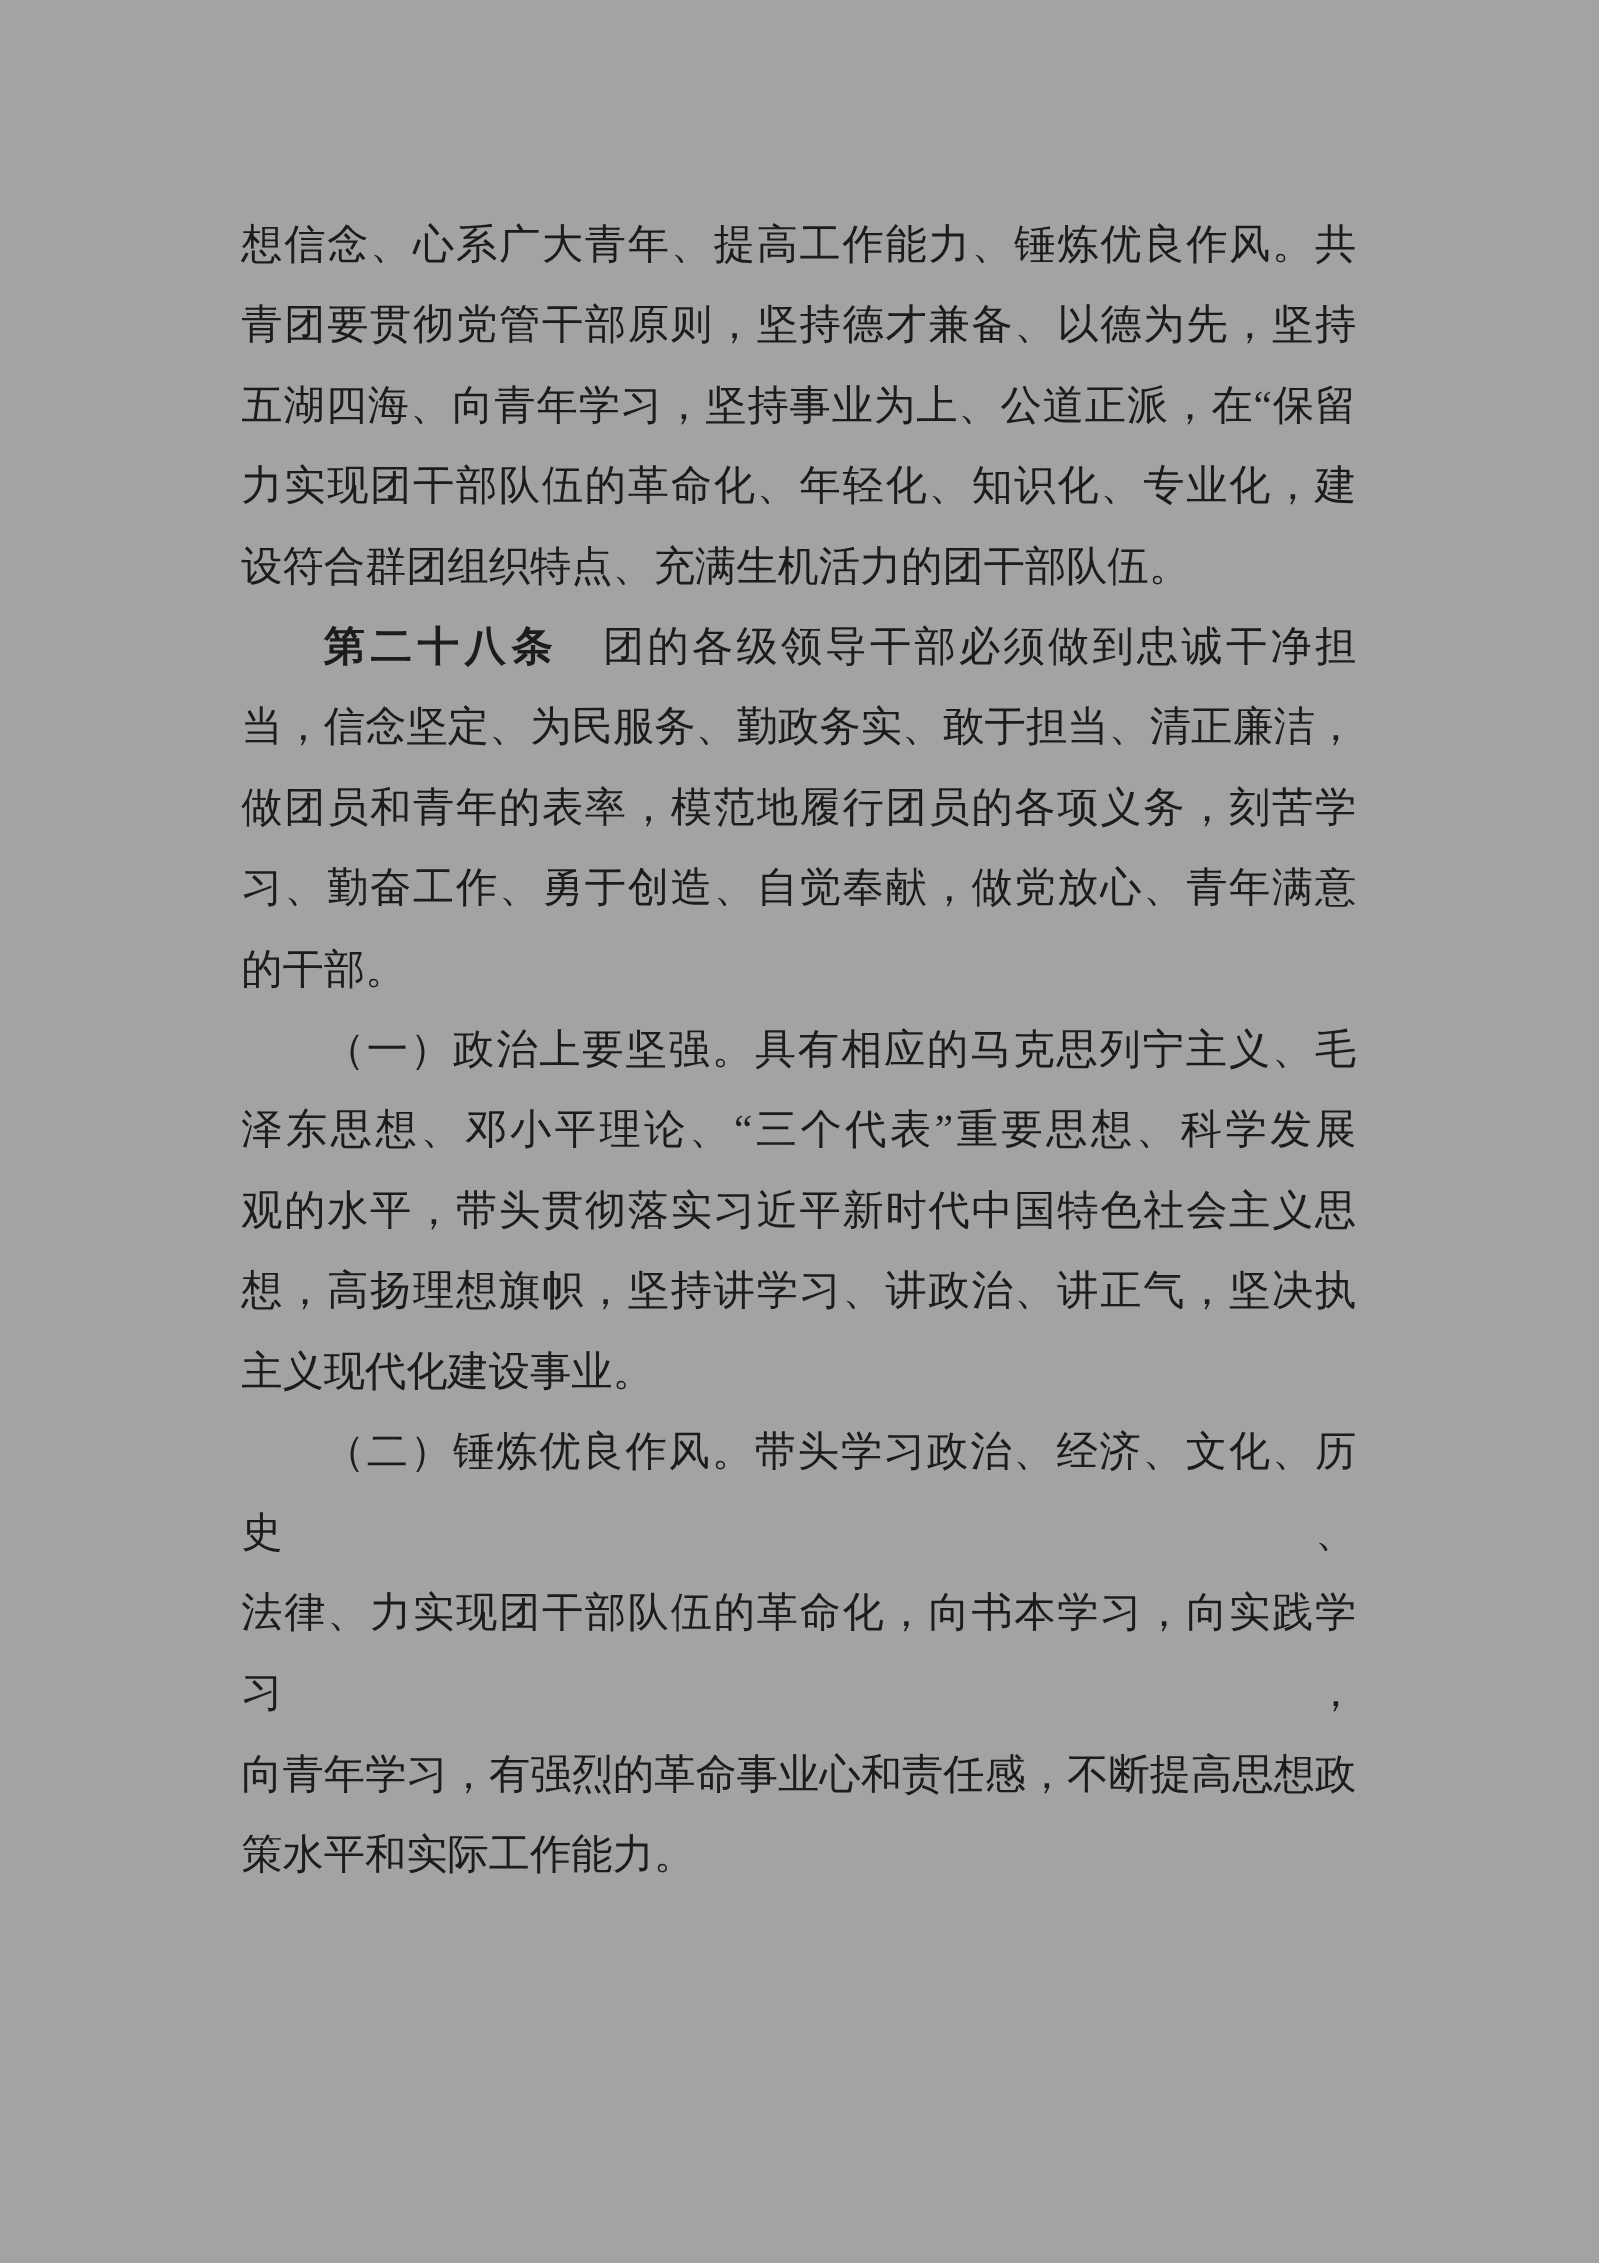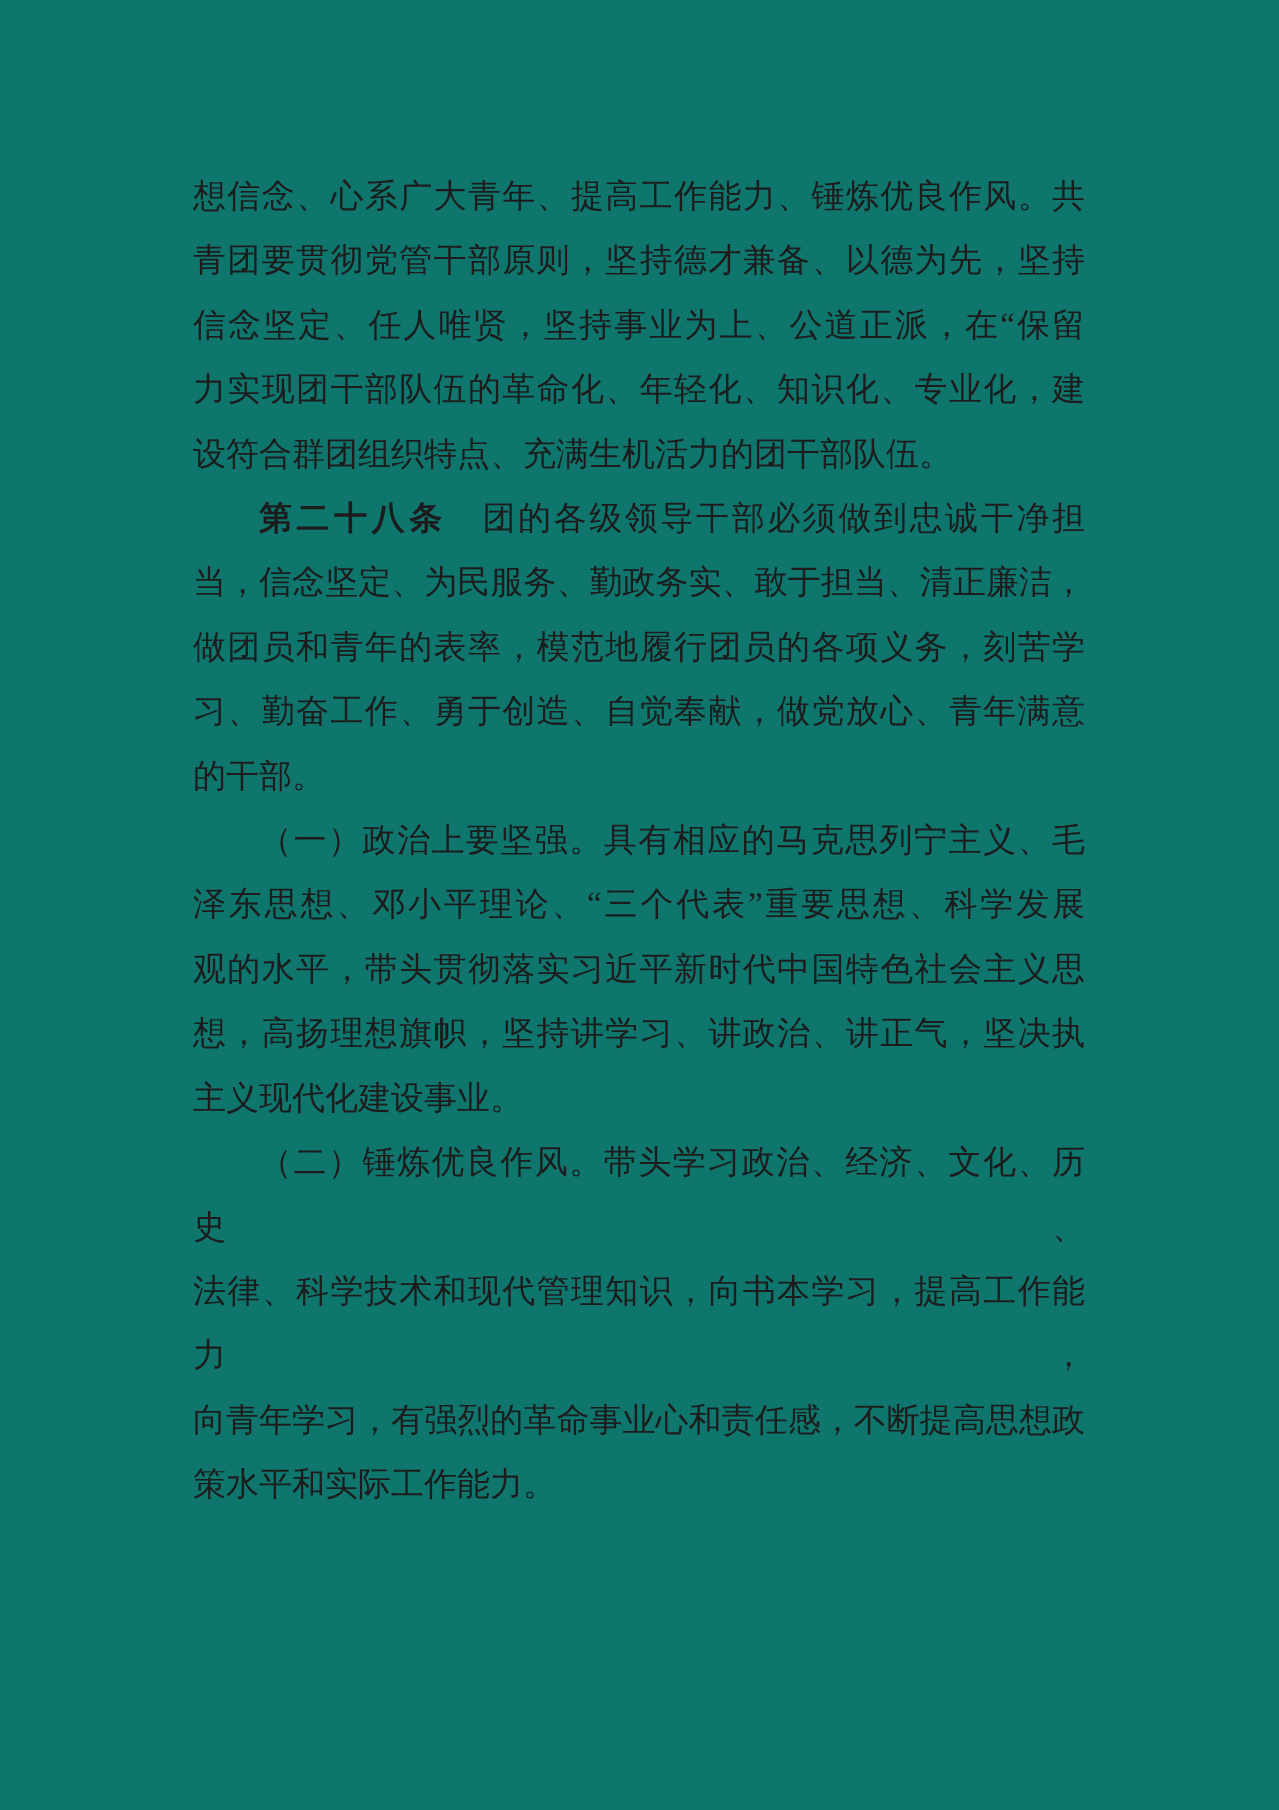--- a/index.html
+++ b/index.html
@@ -5,21 +5,21 @@
   html, body {
     margin: 0;
     padding: 0;
     background: #e9e9e9;
   }
   .doc-page {
     position: relative;
     width: 1279px;
     height: 1810px;
     margin: 0 auto;
-    background: #0f766e;
+    background: #a3a3a3;
     overflow: hidden;
     font-family: "Liberation Serif", "DejaVu Serif", serif;
     color: #1c1c1c;
   }
   .text-block {
     position: absolute;
     left: 193px;
     top: 164px;
     width: 892px;
     font-size: 33px;
@@ -51,21 +51,21 @@
 </style>
 </head>
 <body>
 
 <div class="doc-page">
   <div class="text-block">
 
     <div class="para">
       <div class="line just">想信念、心系广大青年、提高工作能力、锤炼优良作风。共</div>
       <div class="line just">青团要贯彻党管干部原则，坚持德才兼备、以德为先，坚持</div>
-      <div class="line just">信念坚定、任人唯贤，坚持事业为上、公道正派，在“保留</div>
+      <div class="line just">五湖四海、向青年学习，坚持事业为上、公道正派，在“保留</div>
       <div class="line just">力实现团干部队伍的革命化、年轻化、知识化、专业化，建</div>
       <div class="line lastline">设符合群团组织特点、充满生机活力的团干部队伍。</div>
     </div>
 
     <div class="para">
       <div class="line just indent"><span class="article-term">第二十八条</span><span>　团的各级领导干部必须做到忠诚干净担</span></div>
       <div class="line just">当，信念坚定、为民服务、勤政务实、敢于担当、清正廉洁，</div>
       <div class="line just">做团员和青年的表率，模范地履行团员的各项义务，刻苦学</div>
       <div class="line just">习、勤奋工作、勇于创造、自觉奉献，做党放心、青年满意</div>
       <div class="line lastline">的干部。</div>
@@ -74,20 +74,20 @@
     <div class="para">
       <div class="line just indent">（一）政治上要坚强。具有相应的马克思列宁主义、毛</div>
       <div class="line just">泽东思想、邓小平理论、“三个代表”重要思想、科学发展</div>
       <div class="line just">观的水平，带头贯彻落实习近平新时代中国特色社会主义思</div>
       <div class="line just">想，高扬理想旗帜，坚持讲学习、讲政治、讲正气，坚决执</div>
       <div class="line lastline">主义现代化建设事业。</div>
     </div>
 
     <div class="para">
       <div class="line just indent">（二）锤炼优良作风。带头学习政治、经济、文化、历史、</div>
-      <div class="line just">法律、科学技术和现代管理知识，向书本学习，提高工作能力，</div>
+      <div class="line just">法律、力实现团干部队伍的革命化，向书本学习，向实践学习，</div>
       <div class="line just">向青年学习，有强烈的革命事业心和责任感，不断提高思想政</div>
       <div class="line lastline">策水平和实际工作能力。</div>
     </div>
 
 
   </div>
 </div>
 
 </body></html>

